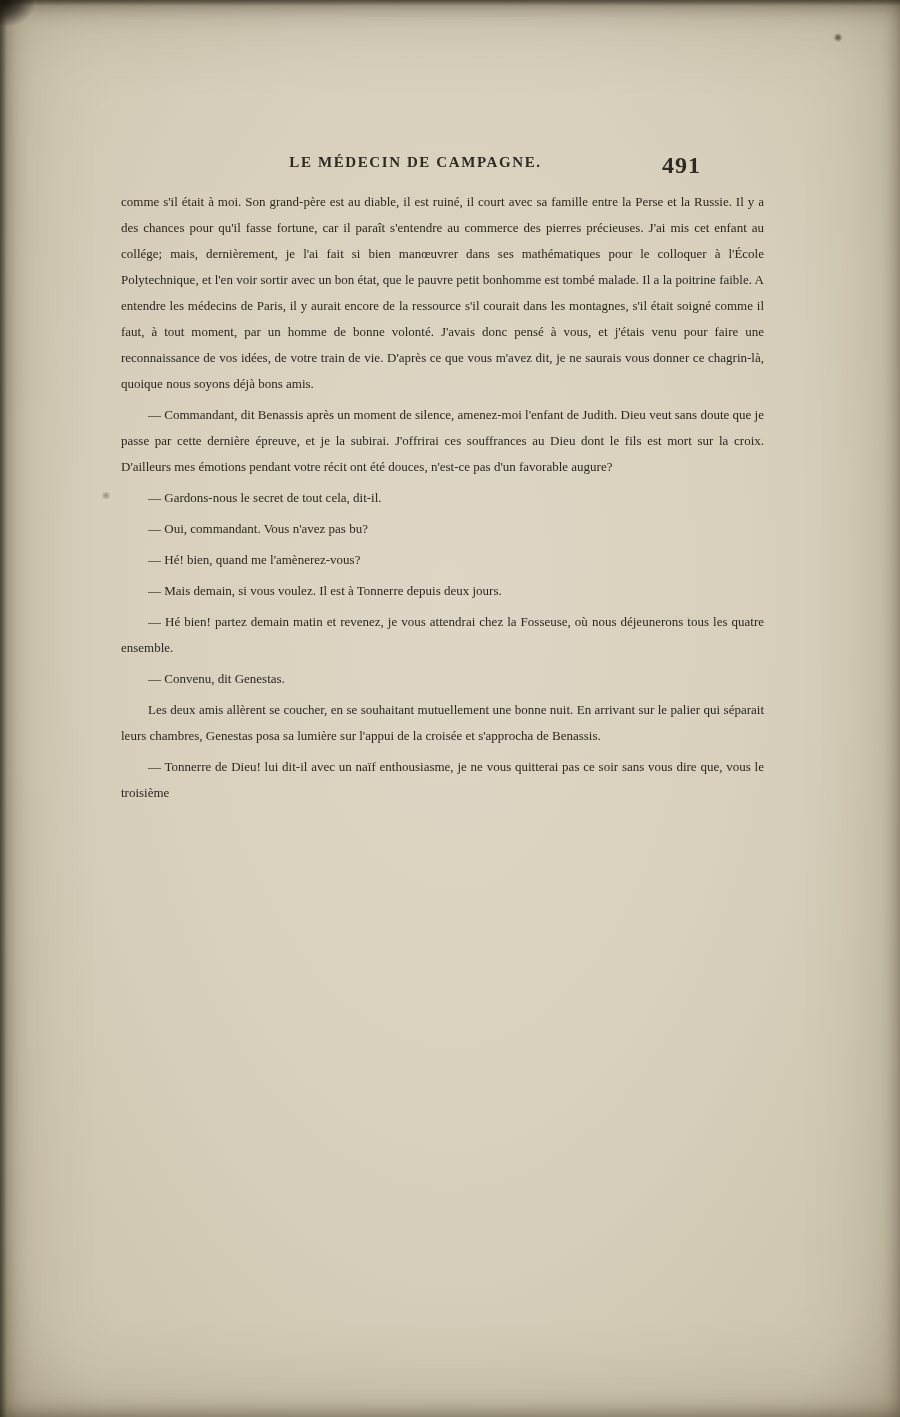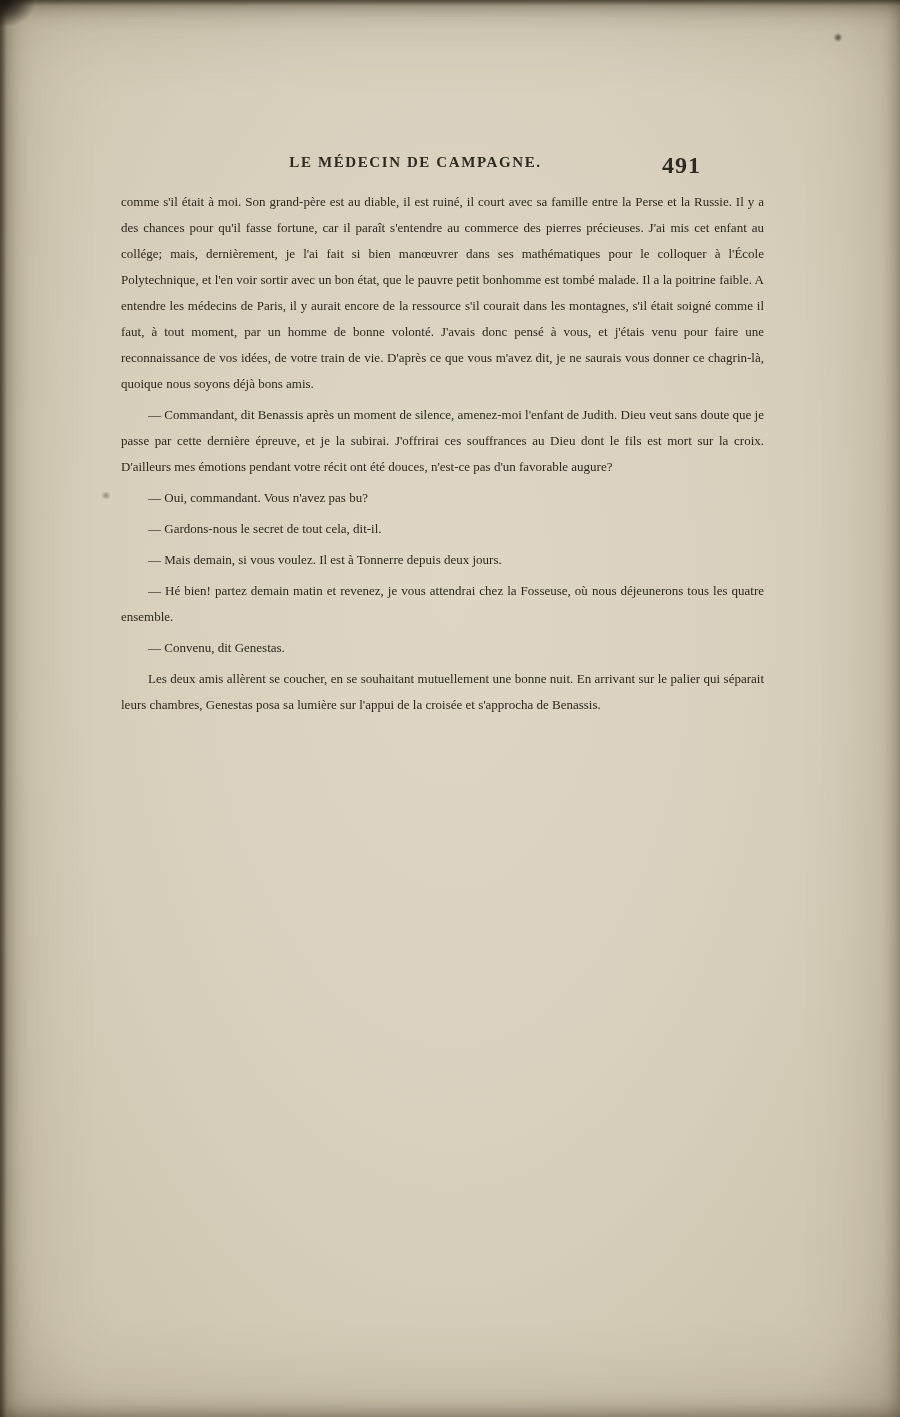--- a/index.html
+++ b/index.html
@@ -71,20 +71,22 @@
   <div class="speck-left"></div>
 
   <div class="running-head">
     <div class="running-title">LE MÉDECIN DE CAMPAGNE.</div>
     <div class="folio">491</div>
   </div>
 
   <div class="text-body">
       <p class="">comme s'il était à moi. Son grand-père est au diable, il est ruiné, il court avec sa famille entre la Perse et la Russie. Il y a des chances pour qu'il fasse fortune, car il paraît s'entendre au commerce des pierres précieuses. J'ai mis cet enfant au collége; mais, dernièrement, je l'ai fait si bien manœuvrer dans ses mathématiques pour le colloquer à l'École Polytechnique, et l'en voir sortir avec un bon état, que le pauvre petit bonhomme est tombé malade. Il a la poitrine faible. A entendre les médecins de Paris, il y aurait encore de la ressource s'il courait dans les montagnes, s'il était soigné comme il faut, à tout moment, par un homme de bonne volonté. J'avais donc pensé à vous, et j'étais venu pour faire une reconnaissance de vos idées, de votre train de vie. D'après ce que vous m'avez dit, je ne saurais vous donner ce chagrin-là, quoique nous soyons déjà bons amis.</p>
       <p class="indent">— Commandant, dit Benassis après un moment de silence, amenez-moi l'enfant de Judith. Dieu veut sans doute que je passe par cette dernière épreuve, et je la subirai. J'offrirai ces souffrances au Dieu dont le fils est mort sur la croix. D'ailleurs mes émotions pendant votre récit ont été douces, n'est-ce pas d'un favorable augure?</p>
+      <p class="indent">— Gardons-nous le secret de tout cela, dit-il.</p>
       <p class="indent">— Oui, commandant. Vous n'avez pas bu?</p>
-      <p class="indent">— Gardons-nous le secret de tout cela, dit-il.</p>
+      <p class="indent">— Hé! bien, quand me l'amènerez-vous?</p>
       <p class="indent">— Mais demain, si vous voulez. Il est à Tonnerre depuis deux jours.</p>
       <p class="indent">— Hé bien! partez demain matin et revenez, je vous attendrai chez la Fosseuse, où nous déjeunerons tous les quatre ensemble.</p>
       <p class="indent">— Convenu, dit Genestas.</p>
       <p class="indent">Les deux amis allèrent se coucher, en se souhaitant mutuellement une bonne nuit. En arrivant sur le palier qui séparait leurs chambres, Genestas posa sa lumière sur l'appui de la croisée et s'approcha de Benassis.</p>
+      <p class="indent">— Tonnerre de Dieu! lui dit-il avec un naïf enthousiasme, je ne vous quitterai pas ce soir sans vous dire que, vous le troisième</p>
     </div>
 </div>
 
 </body></html>

